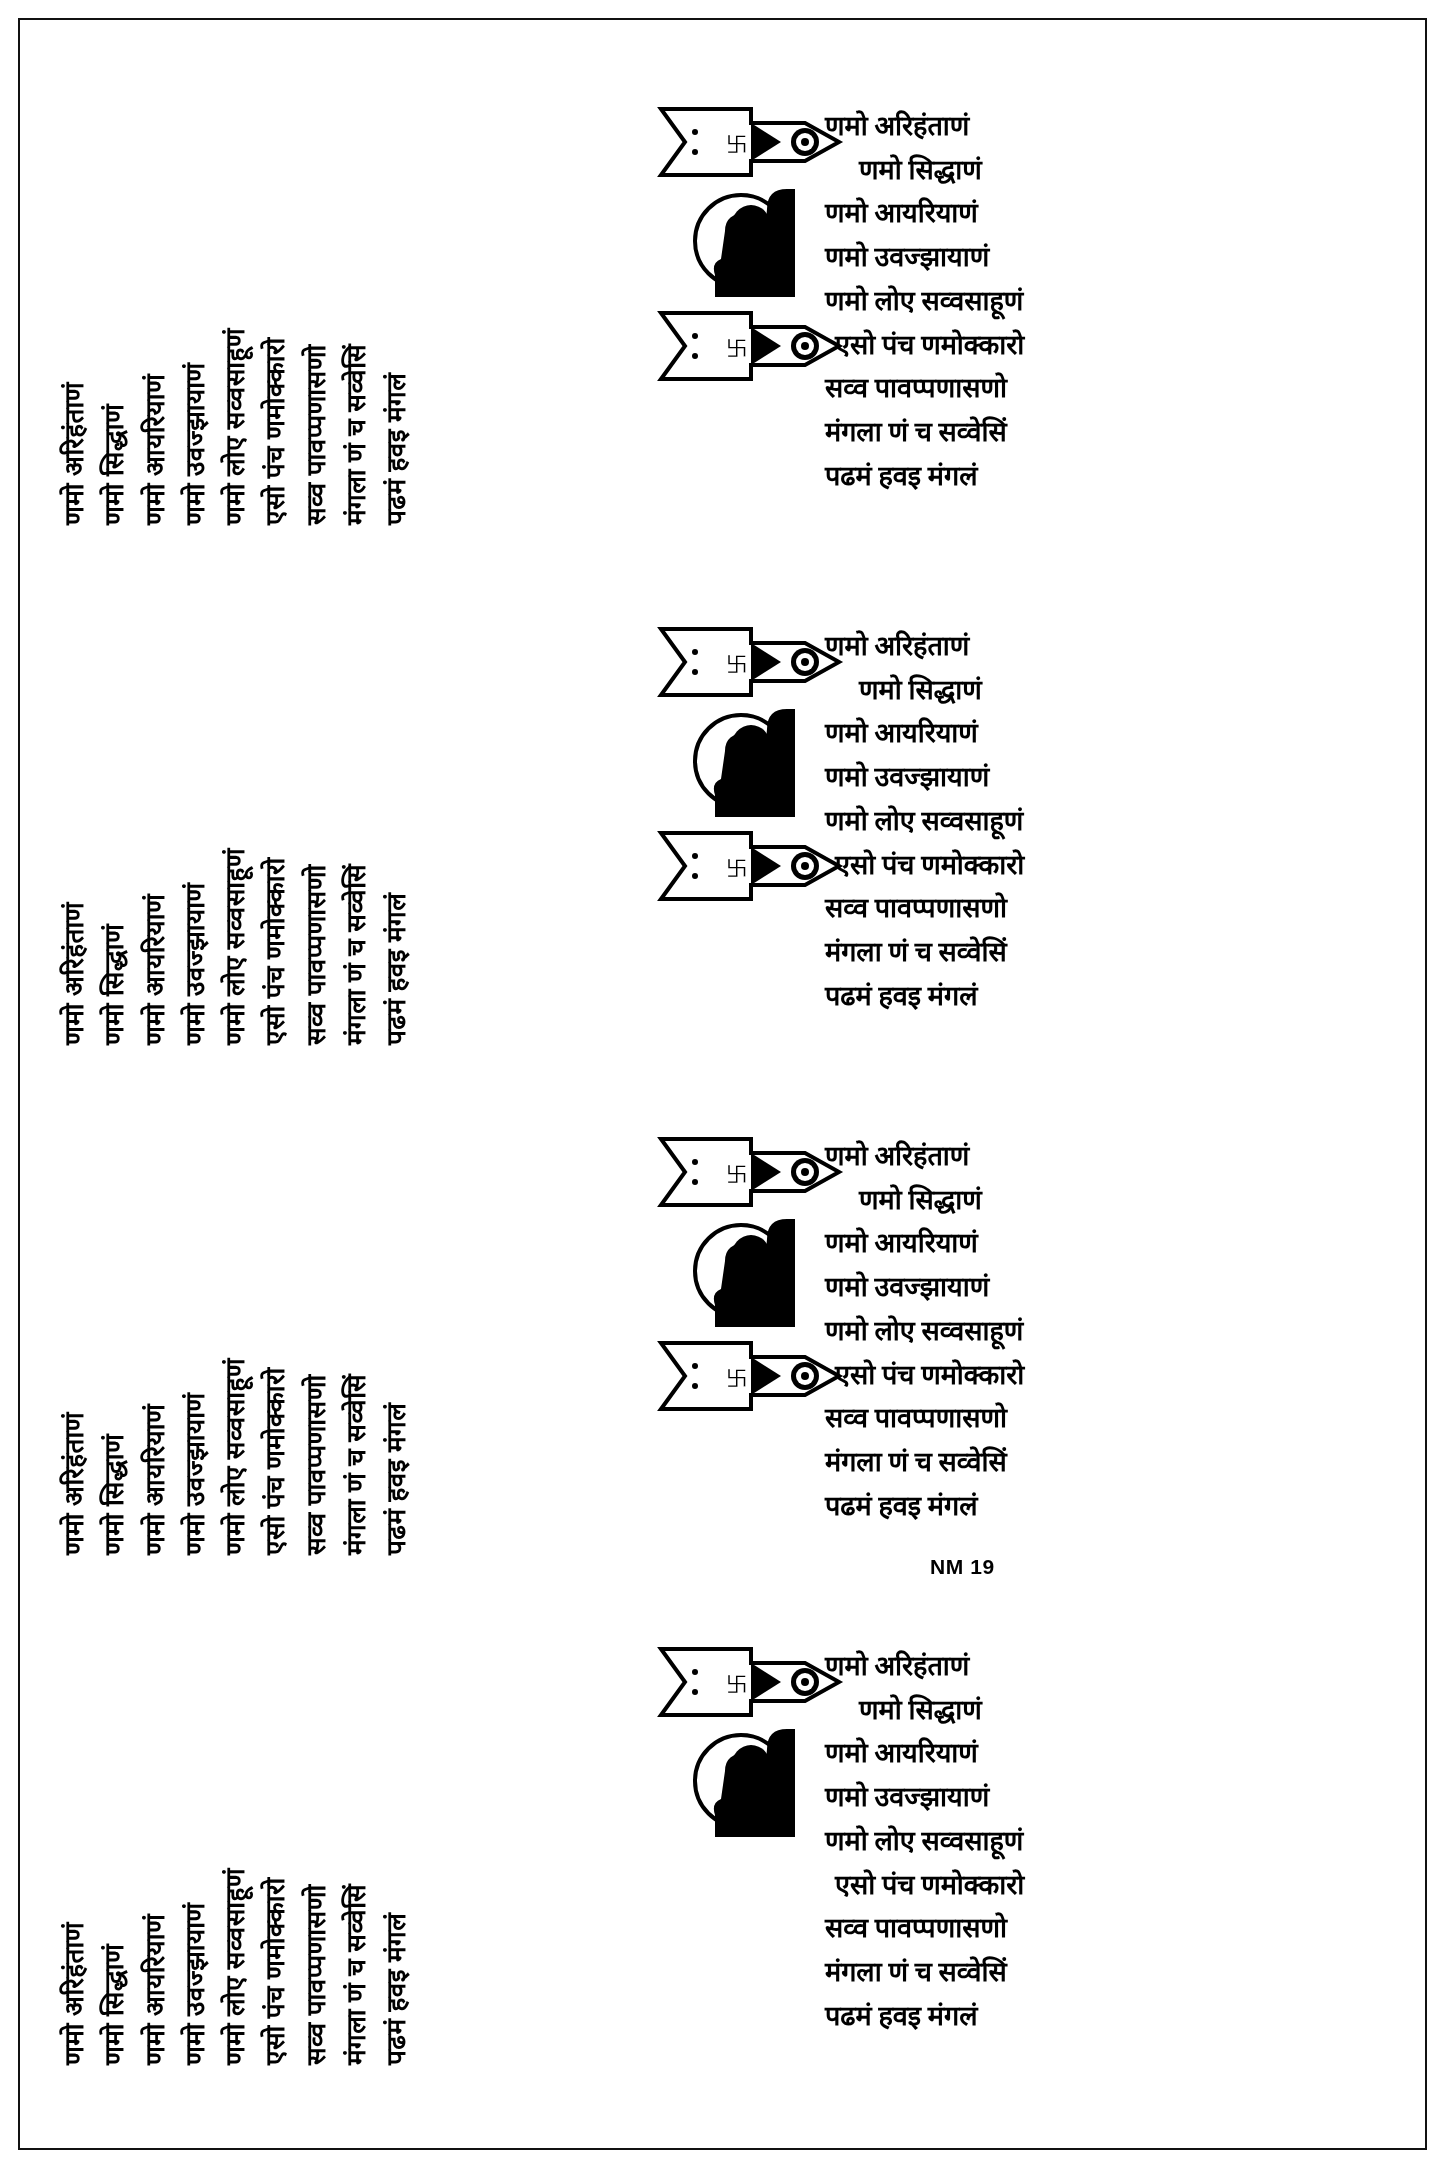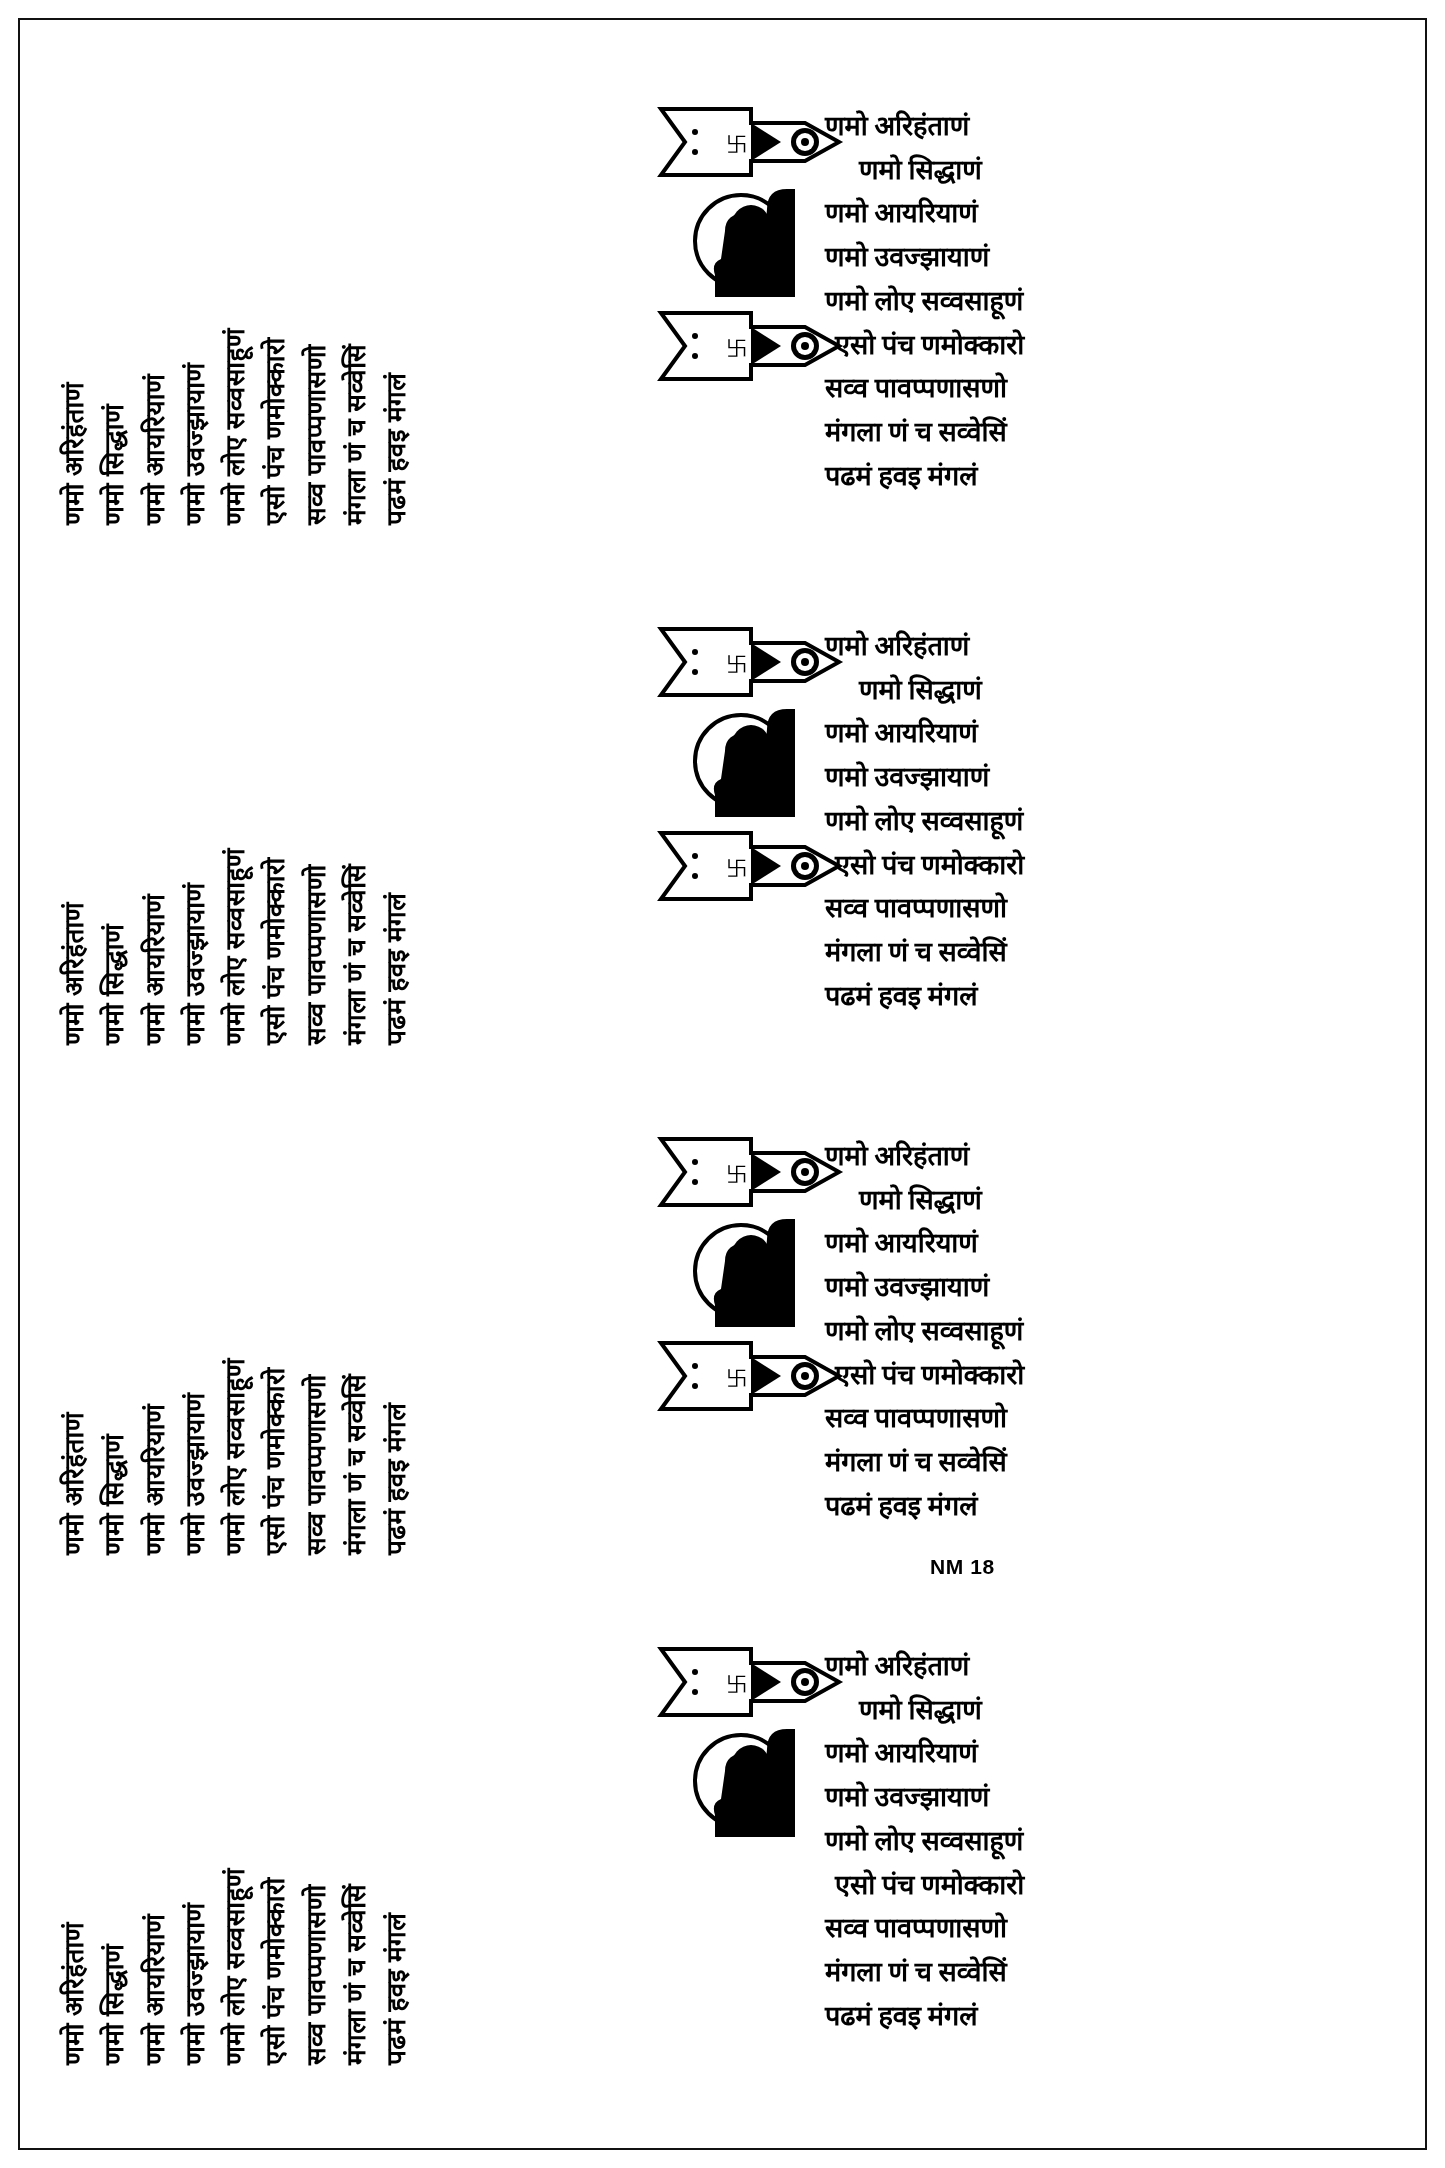--- a/index.html
+++ b/index.html
@@ -344,14 +344,14 @@
       <span class="line">णमो आयरियाणं</span>
       <span class="line">णमो उवज्झायाणं</span>
       <span class="line">णमो लोए सव्वसाहूणं</span>
       <span class="line indent-2">एसो पंच णमोक्कारो</span>
       <span class="line">सव्व पावप्पणासणो</span>
       <span class="line">मंगला णं च सव्वेसिं</span>
       <span class="line">पढमं हवइ मंगलं</span>
     </div>
   </div>
 
-  <div class="plate-code">NM 18</div>
+  <div class="plate-code">NM 19</div>
 </div>
 
 </body></html>

